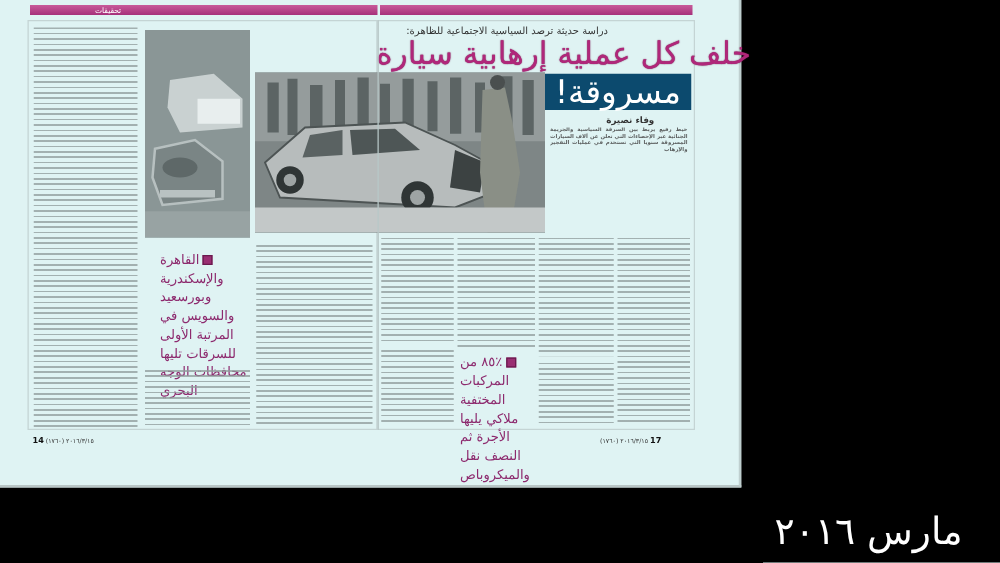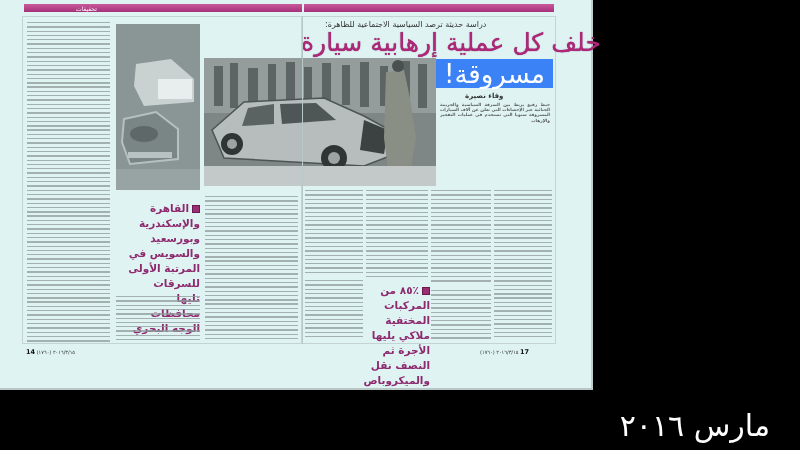--- a/index.html
+++ b/index.html
@@ -8,23 +8,23 @@
   .hdr-band{position:absolute;top:4px;height:8px;background:linear-gradient(#c85a9a,#a6307a)}
   .hdr-left{left:24px;width:278px}
   .hdr-right{left:304px;width:250px}
   .hdr-label{position:absolute;left:52px;top:1px;font-size:6px;color:#fff;line-height:7px}
   .page-frame{position:absolute;border:1px solid #c4d4d4;background:transparent}
   .txt{position:absolute;color:#555;font-size:4.3px;line-height:5.2px;direction:rtl;text-align:justify;overflow:hidden;opacity:.85}
   .lines{position:absolute;overflow:hidden;background-image:repeating-linear-gradient(#8e9a9a 0 1.3px,transparent 1.3px 4.3px);opacity:.75}
   .photo{position:absolute;overflow:hidden}
   .kicker{position:absolute;font-size:8px;color:#333;direction:rtl;white-space:nowrap}
   .headline{position:absolute;font-weight:normal;color:#b0277a;direction:rtl;white-space:nowrap;text-shadow:0 0 1px #6a1447}
-  .headline2-box{position:absolute;background:#3b82f6;color:#fff;font-size:26px;line-height:30px;direction:rtl;padding:0 8px}
+  .headline2-box{position:absolute;background:#0c4a6e;color:#fff;font-size:26px;line-height:30px;direction:rtl;padding:0 8px}
   .byline{position:absolute;font-size:7px;color:#333;font-weight:bold;direction:rtl}
-  .pullquote{position:absolute;color:#8d2a6e;font-weight:bold;direction:rtl;text-align:right;font-size:10.5px;line-height:15px}
+  .pullquote{position:absolute;color:#8d2a6e;font-weight:normal;direction:rtl;text-align:left;font-size:10.5px;line-height:15px}
   .pq-square{display:inline-block;width:8px;height:8px;background:#9a2e72;border:1px solid #6a1a4e;margin-left:3px;vertical-align:middle}
   .folio{position:absolute;font-size:5px;color:#333;white-space:nowrap}
   .folio b{font-size:6.5px;color:#111}
   .caption-date{position:absolute;right:30px;top:408px;color:#fff;font-size:30px;font-weight:normal;direction:rtl;white-space:nowrap;letter-spacing:1px}
   .divider{position:absolute;background:#b8c8c8}
 </style>
 </head>
 <body>
 
 <div class="spread">
@@ -93,21 +93,21 @@
         <circle cx="130" cy="100" r="6" fill="#9ea4a4"></circle>
       <path d="M160 62 L184 72 L180 96 L156 92 Z" fill="#3c4242"></path>
       <path d="M182 14 L200 12 L206 40 L212 80 L204 128 L186 128 L180 80 Z" fill="#8a8f86"></path>
       <circle cx="194" cy="8" r="6" fill="#4a4f4f"></circle>
       <rect x="0" y="108" width="232" height="20" fill="#c3c8c8"></rect>
     </svg>
   </div>
 
   <div class="headline2-box" style="left:436px;top:59px;height:29px">مسروقة!</div>
 
-  <div class="byline" style="left:465px;top:92px">وفاء نصيرة</div>
+  <div class="byline" style="left:485px;top:92px">وفاء نصيرة</div>
   <div class="txt" style="left:440px;top:102px;width:110px;height:80px;font-weight:bold;color:#444">خيط رفيع يربط بين السرقة السياسية والجريمة الجنائية عبر الإحصاءات التي تعلن عن آلاف السيارات المسروقة سنويا التي تستخدم في عمليات التفجير والإرهاب</div>
 
   <div class="lines" style="left:305px;top:190px;width:58px;height:85px"></div>
   <div class="lines" style="left:366px;top:190px;width:62px;height:90px"></div>
   <div class="lines" style="left:431px;top:190px;width:60px;height:95px"></div>
   <div class="lines" style="left:494px;top:190px;width:58px;height:150px"></div>
   <div class="lines" style="left:305px;top:280px;width:58px;height:60px"></div>
   <div class="lines" style="left:431px;top:290px;width:60px;height:50px"></div>
 
   <div class="pullquote" style="left:368px;top:283px;width:62px">

